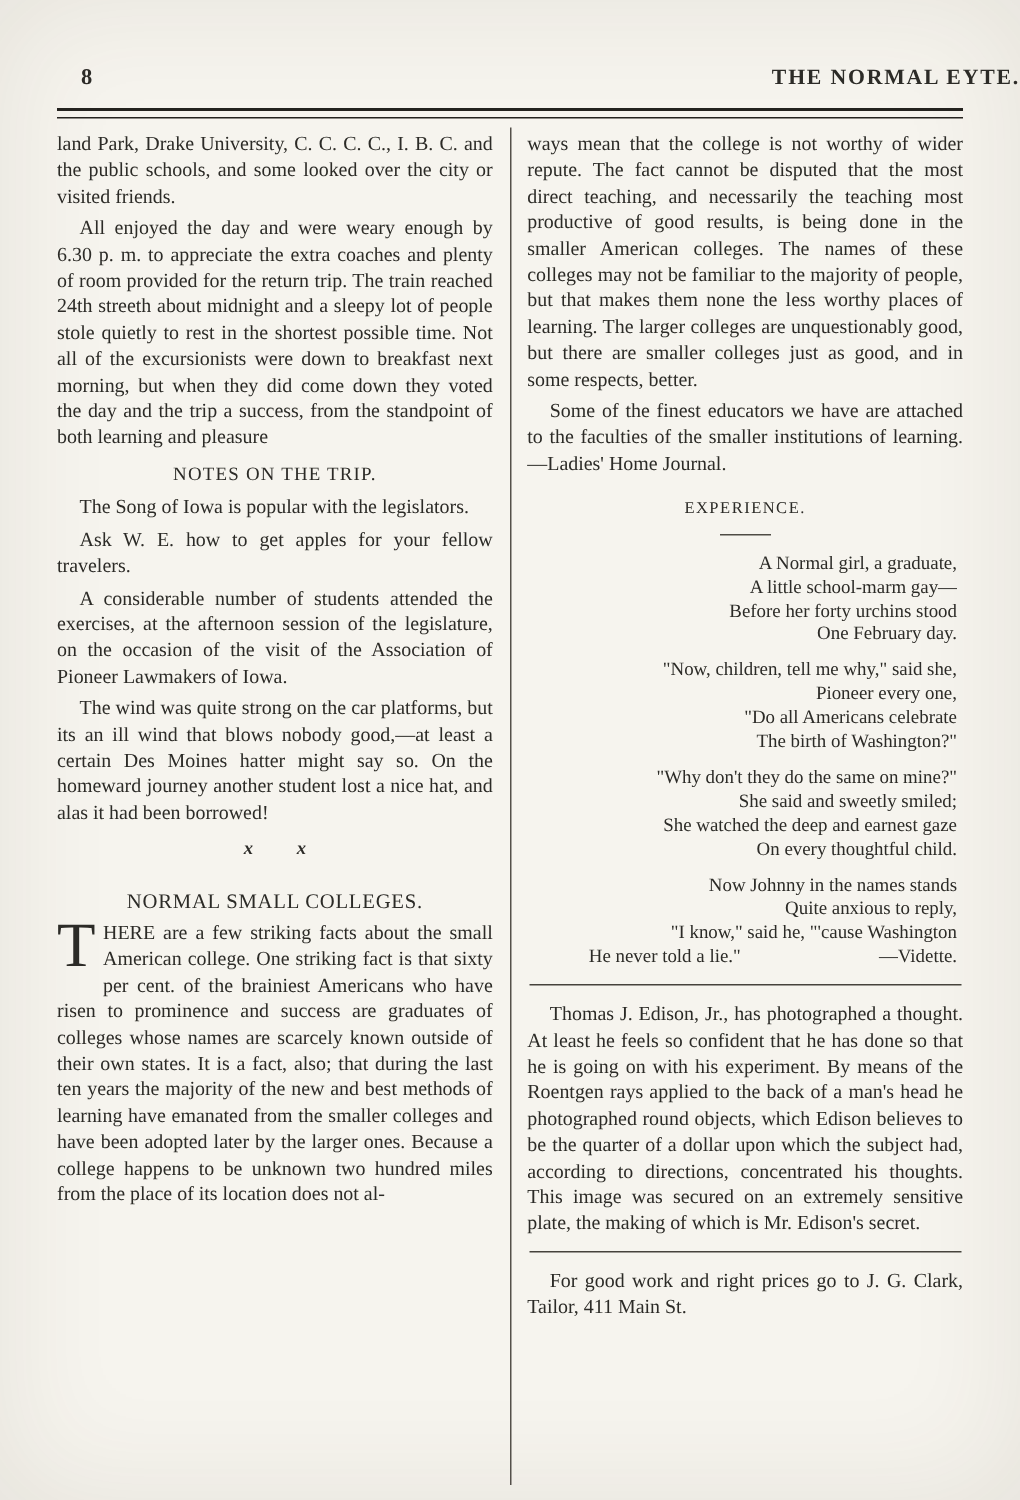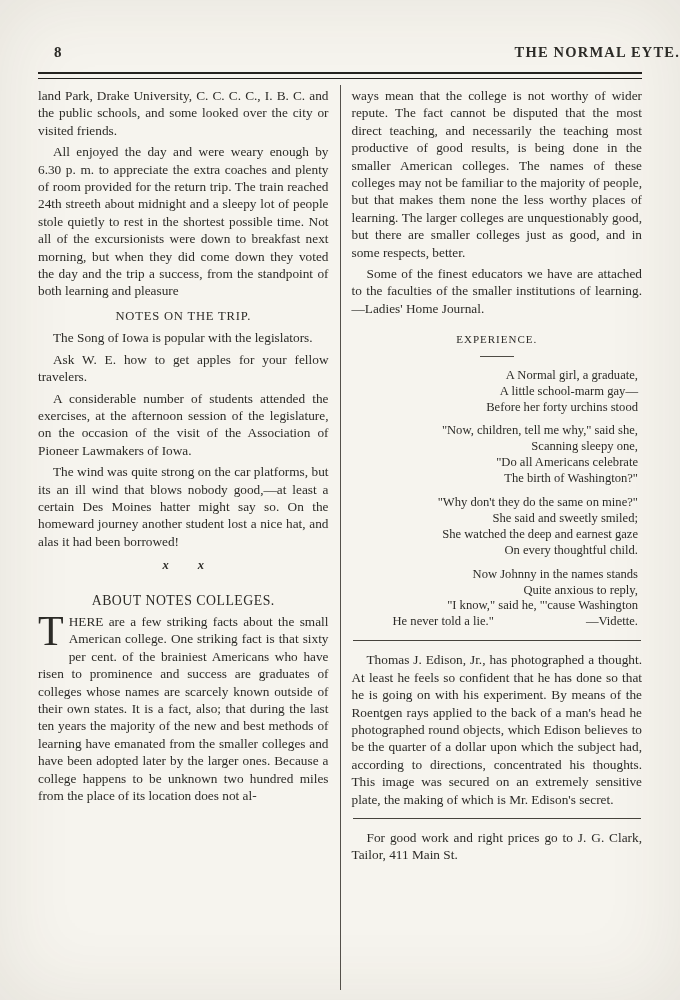--- a/index.html
+++ b/index.html
@@ -51,43 +51,44 @@
 
     <div class="col col-left">
       <p class="para noindent">land Park, Drake University, C. C. C. C., I. B. C. and the public schools, and some looked over the city or visited friends.</p>
       <p class="para">All enjoyed the day and were weary enough by 6.30 p. m. to appreciate the extra coaches and plenty of room provided for the return trip. The train reached 24th streeth about midnight and a sleepy lot of people stole quietly to rest in the shortest possible time. Not all of the excursionists were down to breakfast next morning, but when they did come down they voted the day and the trip a success, from the standpoint of both learning and pleasure</p>
       <h3 class="sec-heading">NOTES ON THE TRIP.</h3>
       <p class="para">The Song of Iowa is popular with the legislators.</p>
       <p class="para">Ask W. E. how to get apples for your fellow travelers.</p>
       <p class="para">A considerable number of students attended the exercises, at the afternoon session of the legislature, on the occasion of the visit of the Association of Pioneer Lawmakers of Iowa.</p>
       <p class="para">The wind was quite strong on the car platforms, but its an ill wind that blows nobody good,—at least a certain Des Moines hatter might say so. On the homeward journey another student lost a nice hat, and alas it had been borrowed!</p>
       <div class="ornament">x x</div>
-      <h3 class="sec-heading large">ABOUT NOTES COLLEGES.</h3>
+      <h3 class="sec-heading large">NORMAL SMALL COLLEGES.</h3>
       <p class="para dropcap-para">
         <span class="dropcap">T</span><span>HERE are a few striking facts about the small American college. One striking fact is that sixty per cent. of the brainiest Americans who have risen to prominence and success are graduates of colleges whose names are scarcely known outside of their own states. It is a fact, also; that during the last ten years the majority of the new and best methods of learning have emanated from the smaller colleges and have been adopted later by the larger ones. Because a college happens to be unknown two hundred miles from the place of its location does not al-</span>
       </p>
     </div>
 
     <div class="divider"></div>
 
     <div class="col col-right">
       <p class="para noindent">ways mean that the college is not worthy of wider repute. The fact cannot be disputed that the most direct teaching, and necessarily the teaching most productive of good results, is being done in the smaller American colleges. The names of these colleges may not be familiar to the majority of people, but that makes them none the less worthy places of learning. The larger colleges are unquestionably good, but there are smaller colleges just as good, and in some respects, better.</p>
       <p class="para">Some of the finest educators we have are attached to the faculties of the smaller institutions of learning.—Ladies' Home Journal.</p>
       <h3 class="sec-heading exp">EXPERIENCE.</h3>
       <div class="heading-rule"></div>
 
       <div class="poem">
         <div class="stanza">
           <div class="pline">A Normal girl, a graduate,</div>
           <div class="pline indent">A little school-marm gay—</div>
           <div class="pline">Before her forty urchins stood</div>
+          <div class="pline indent">One February day.</div>
         </div>
         <div class="stanza">
           <div class="pline">"Now, children, tell me why," said she,</div>
-          <div class="pline indent">Scanning sleepy one,</div>
+          <div class="pline indent">Pioneer every one,</div>
           <div class="pline">"Do all Americans celebrate</div>
           <div class="pline indent">The birth of Washington?"</div>
         </div>
         <div class="stanza">
           <div class="pline">"Why don't they do the same on mine?"</div>
           <div class="pline indent">She said and sweetly smiled;</div>
           <div class="pline">She watched the deep and earnest gaze</div>
           <div class="pline indent">On every thoughtful child.</div>
         </div>
         <div class="stanza">

